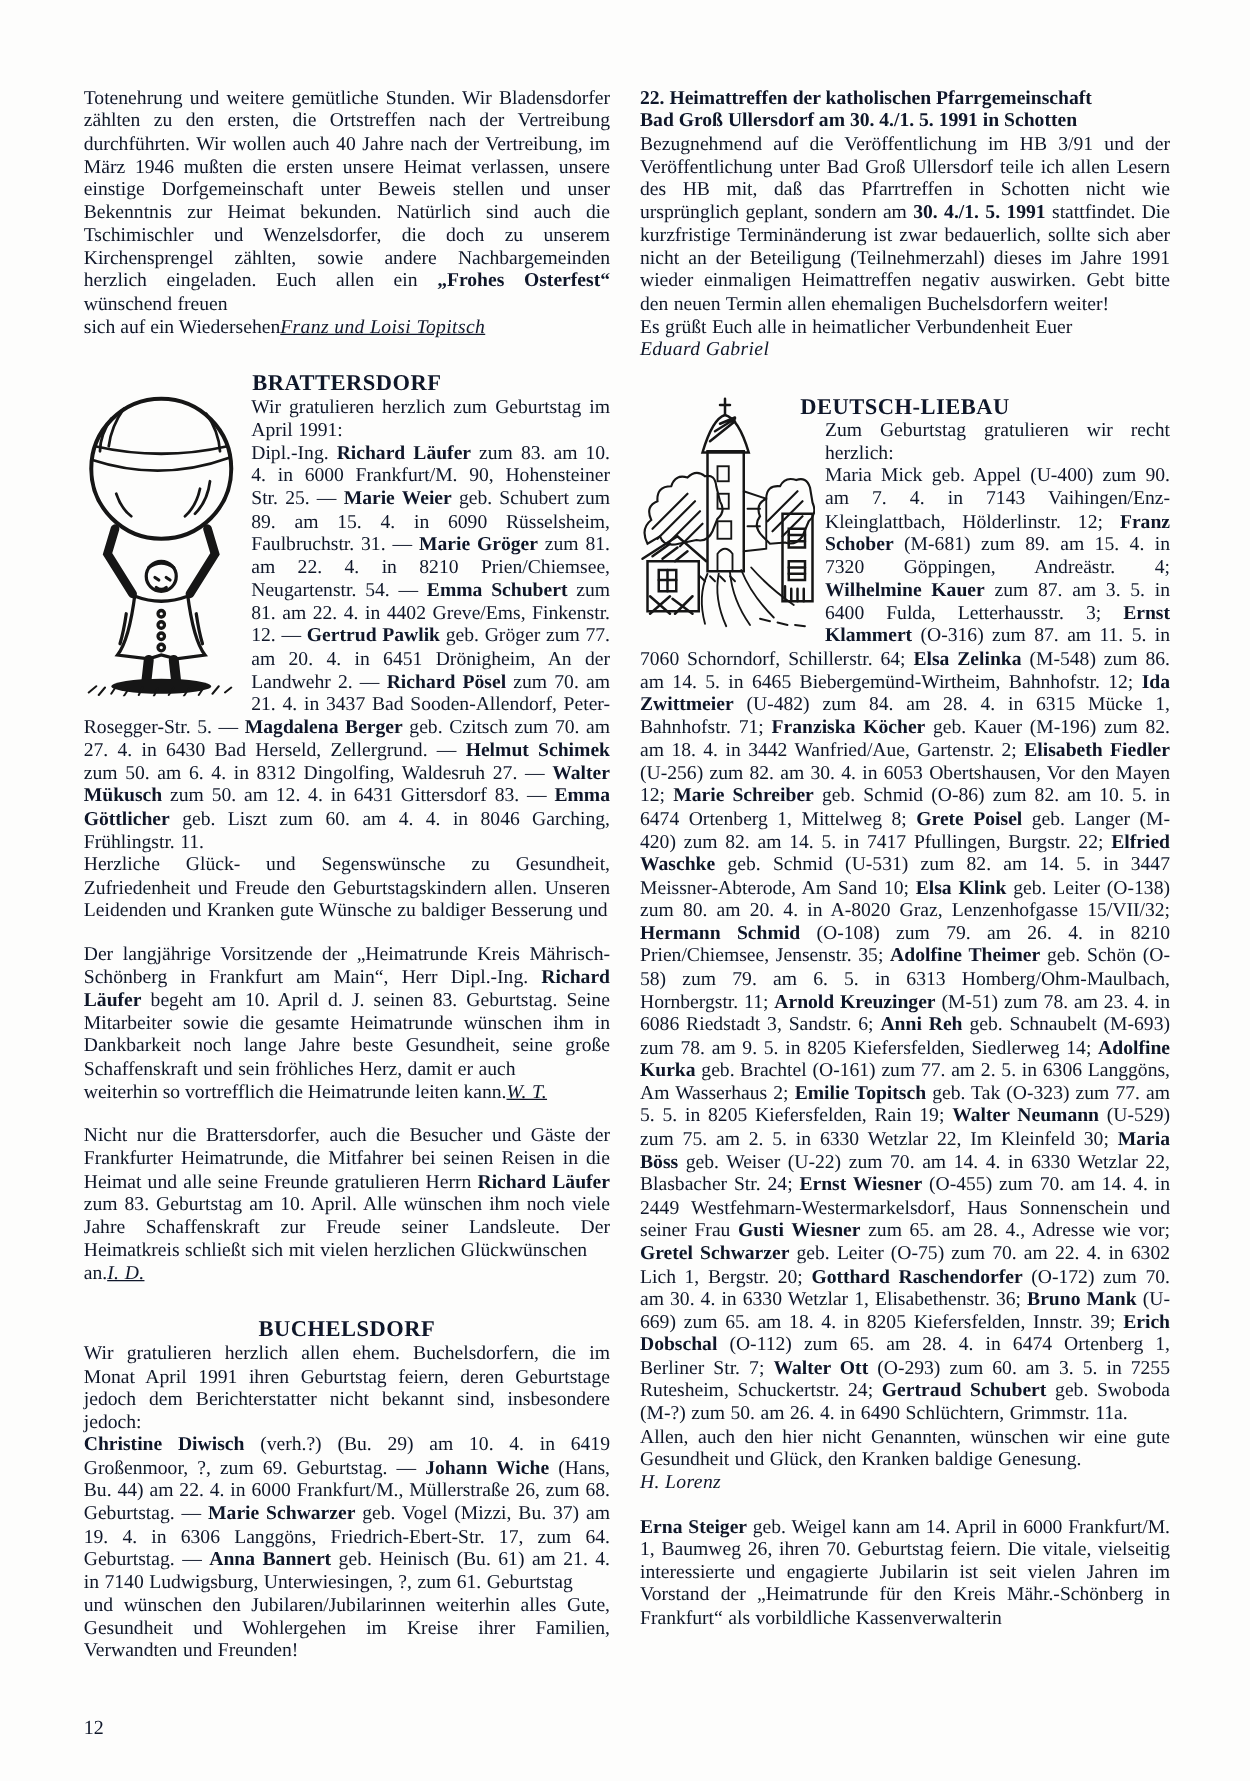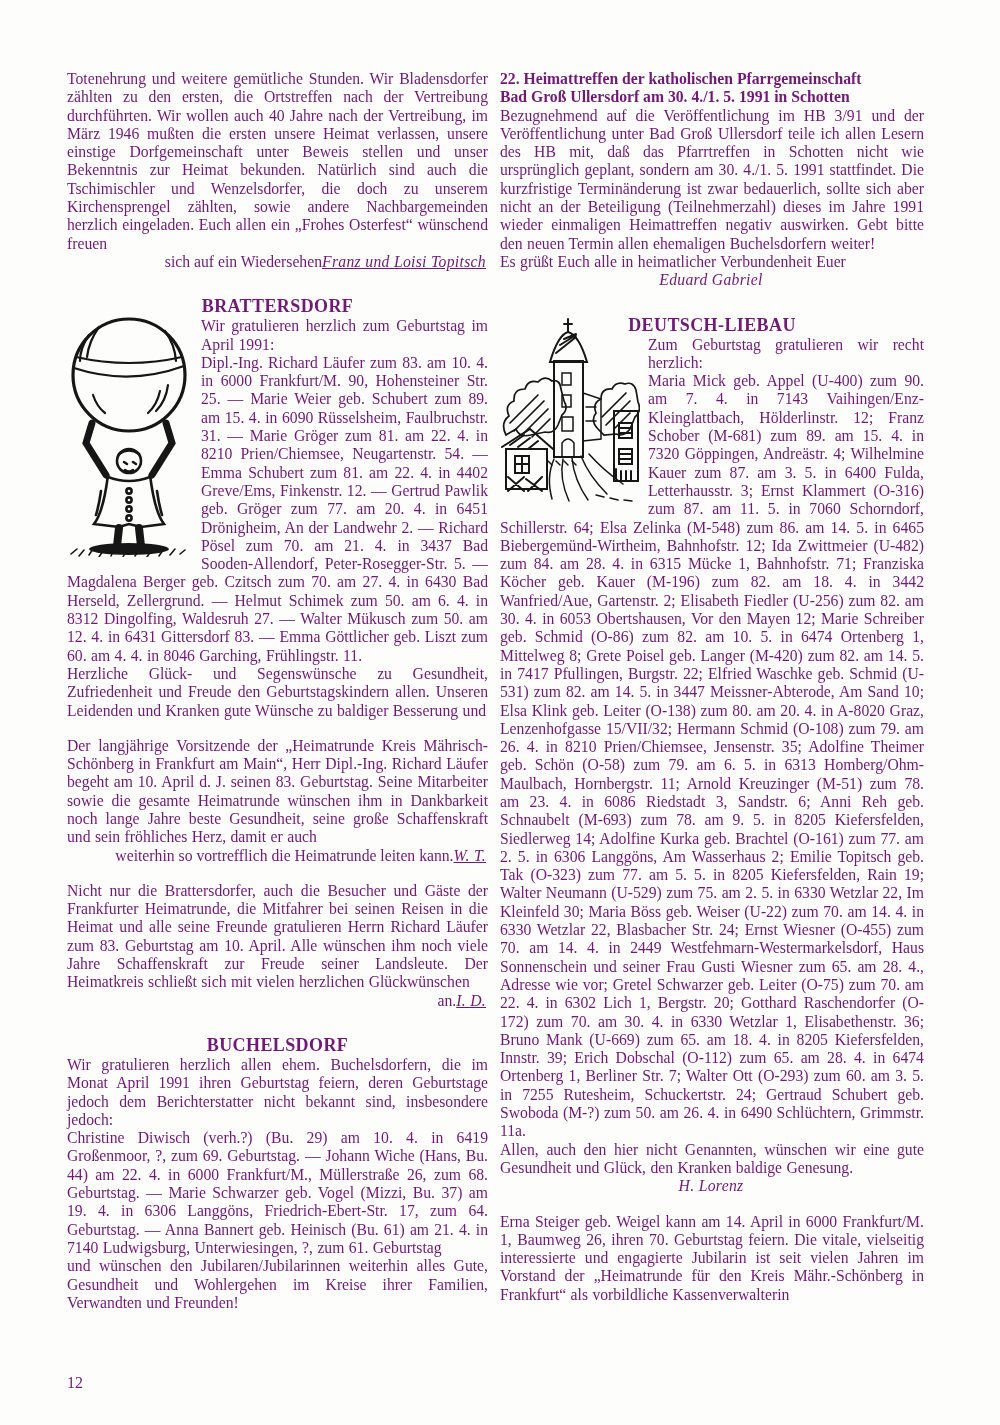--- a/index.html
+++ b/index.html
@@ -1,41 +1,41 @@
 <!DOCTYPE html>
 <html lang="de"><head>
 <meta charset="utf-8">
 <style>
   html,body{margin:0;padding:0;background:#ffffff;}
   .page{
     position:relative;width:1000px;height:1425px;background:#fdfdfc;overflow:hidden;
-    font-family:"Liberation Serif","DejaVu Serif",serif;color:#701a75;
+    font-family:"Liberation Serif","DejaVu Serif",serif;color:#0f172a;
     font-size:15.7px;line-height:18.3px;
   }
   .col{position:absolute;top:70px;}
   .col-left{left:67px;width:421px;}
-  .col-right{left:500px;width:424px;}
+  .col-right{left:512px;width:424px;}
   p{margin:0;}
   .just{text-align:justify;hyphens:auto;-webkit-hyphens:auto;word-spacing:0.03em;}
   .gap{margin-top:17px;}
   .sec-head{
     text-align:center;font-weight:bold;font-size:18px;letter-spacing:0.4px;
     margin:26px 0 1px 0;line-height:19px;
   }
   .sec-head.tight{}
   .bold-head{font-weight:bold;text-align:left;}
-  .sigline{display:flex;justify-content:flex-end;align-items:baseline;}
+  .sigline{display:flex;justify-content:flex-start;align-items:baseline;}
   .sig{font-style:italic;white-space:nowrap;padding-right:2px;letter-spacing:0.3px;text-decoration:underline;}
-  .sig-right{text-align:center;font-style:italic;padding-right:2px;letter-spacing:0.3px;}
+  .sig-right{text-align:left;font-style:italic;padding-right:2px;letter-spacing:0.3px;}
   .illu{float:left;}
   .illu svg{display:block;}
   .illu-atlas{width:124px;height:246px;margin:-6px 10px 3px 0;}
   .illu-church{width:140px;height:188px;margin:-19px 8px 2px 0;}
   .pagenum{position:absolute;left:67px;top:1374px;font-size:16px;}
-  b{font-weight:normal;}
+  b{font-weight:bold;}
   .ln{stroke:#161616;fill:none;stroke-linecap:round;}
 </style>
 </head>
 <body>
 
 <div class="page">
 
   <div class="col col-left">
 
     <p class="just">Totenehrung und weitere gemütliche Stunden. Wir Bladensdorfer zählten zu den ersten, die Ortstreffen nach der Vertreibung durchführten. Wir wollen auch 40 Jahre nach der Vertreibung, im März 1946 mußten die ersten unsere Heimat verlassen, unsere einstige Dorfgemeinschaft unter Beweis stellen und unser Bekenntnis zur Heimat bekunden. Natürlich sind auch die Tschimischler und Wenzelsdorfer, die doch zu unserem Kirchensprengel zählten, sowie andere Nachbargemeinden herzlich eingeladen. Euch allen ein <b>„Frohes Osterfest“</b> wünschend freuen</p>

